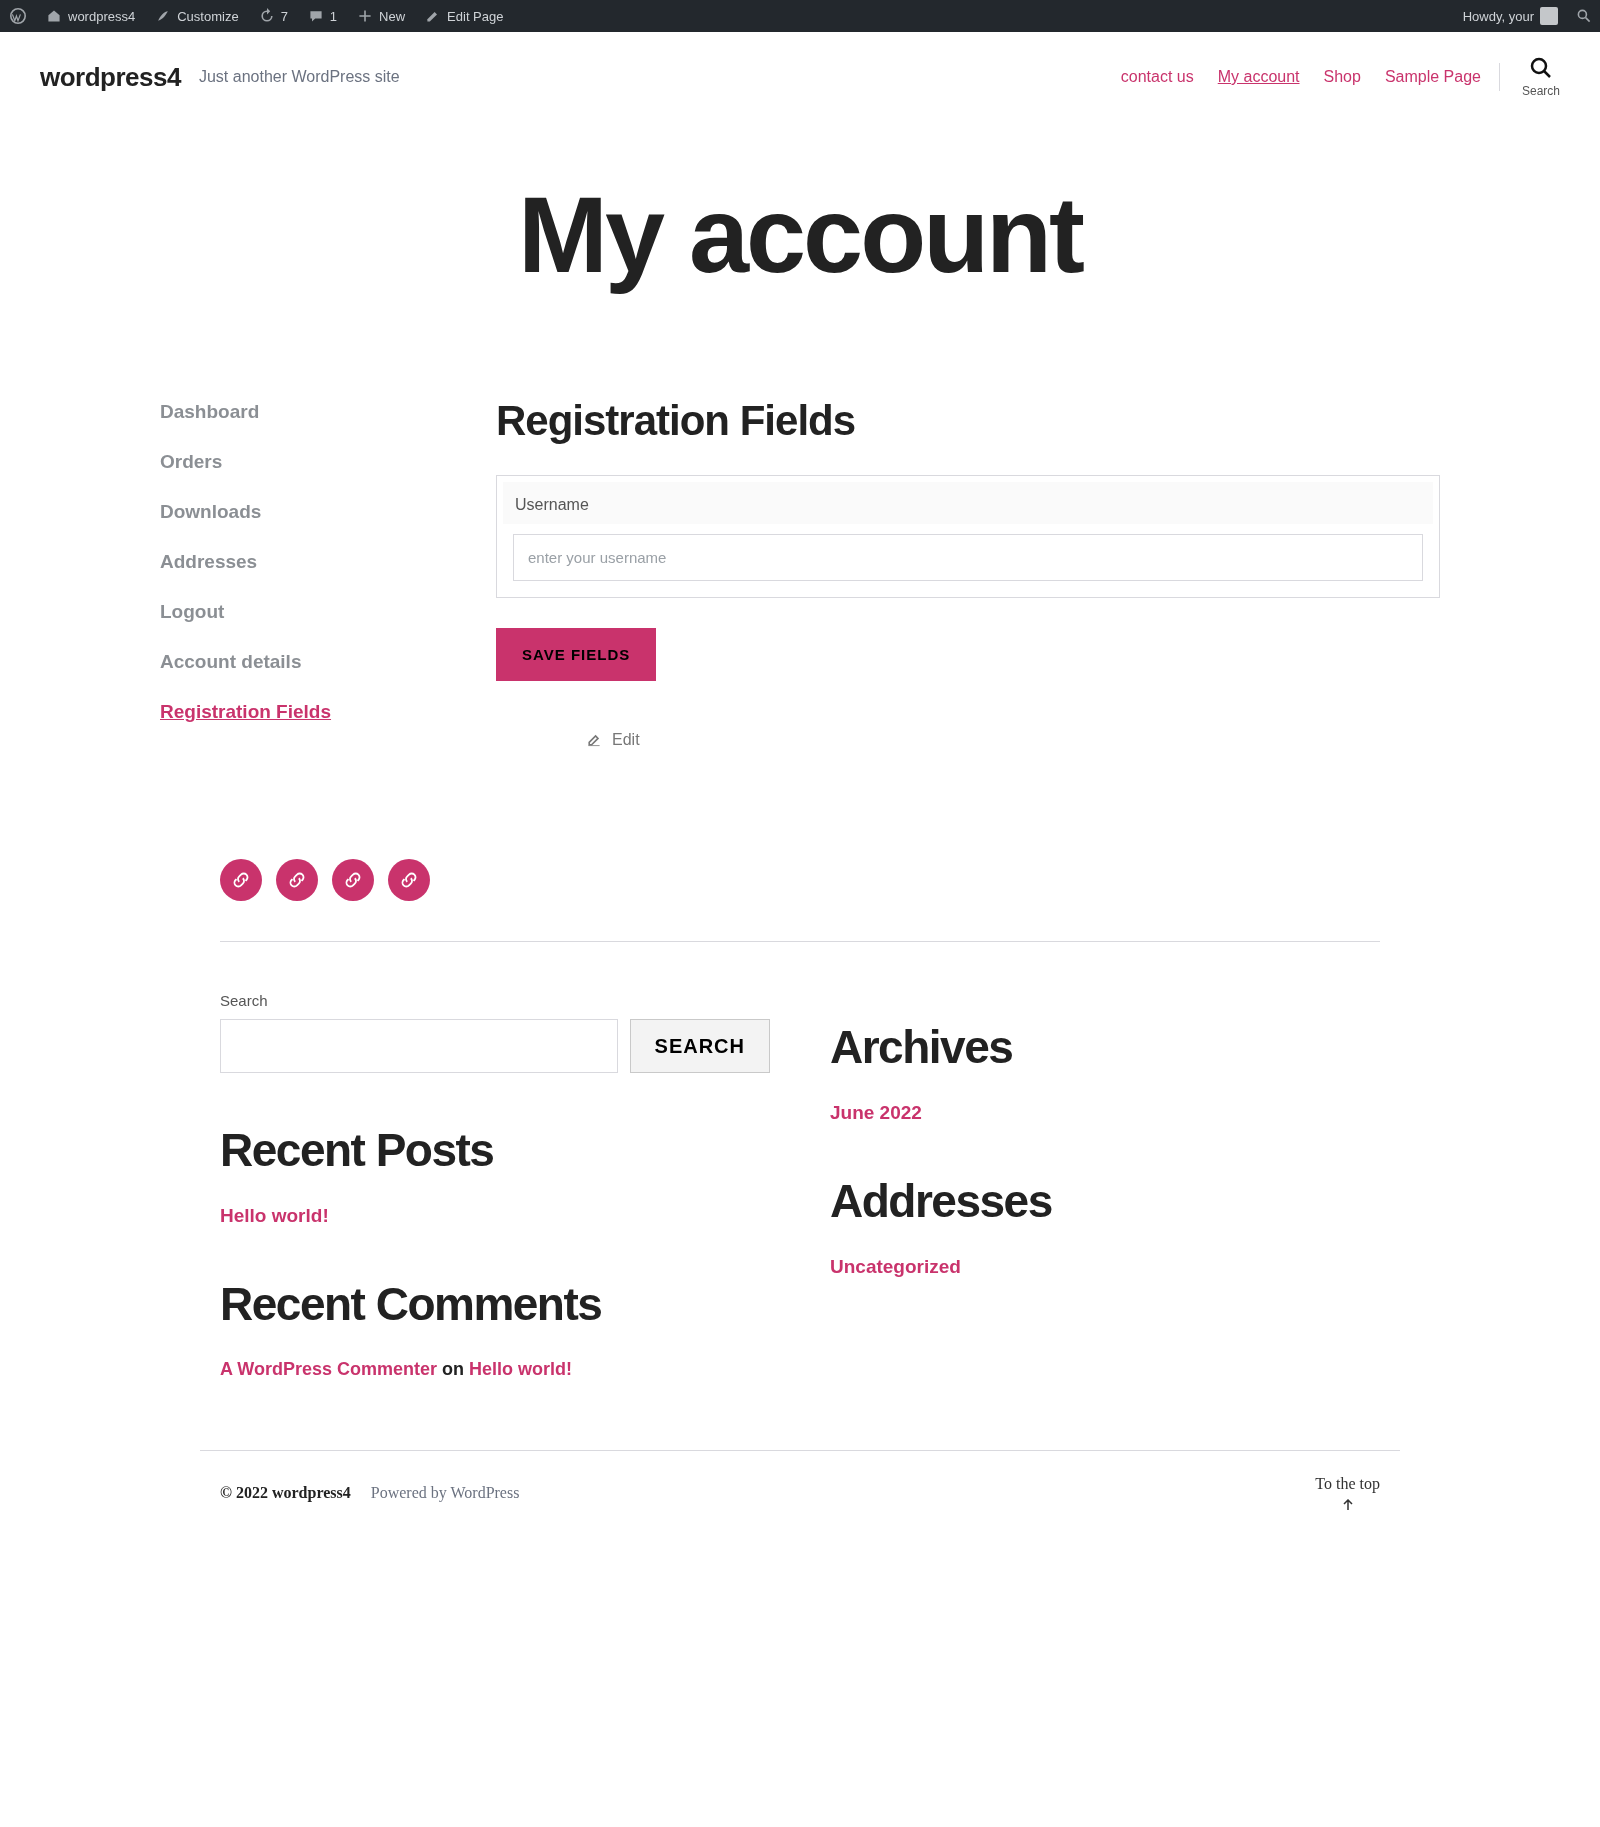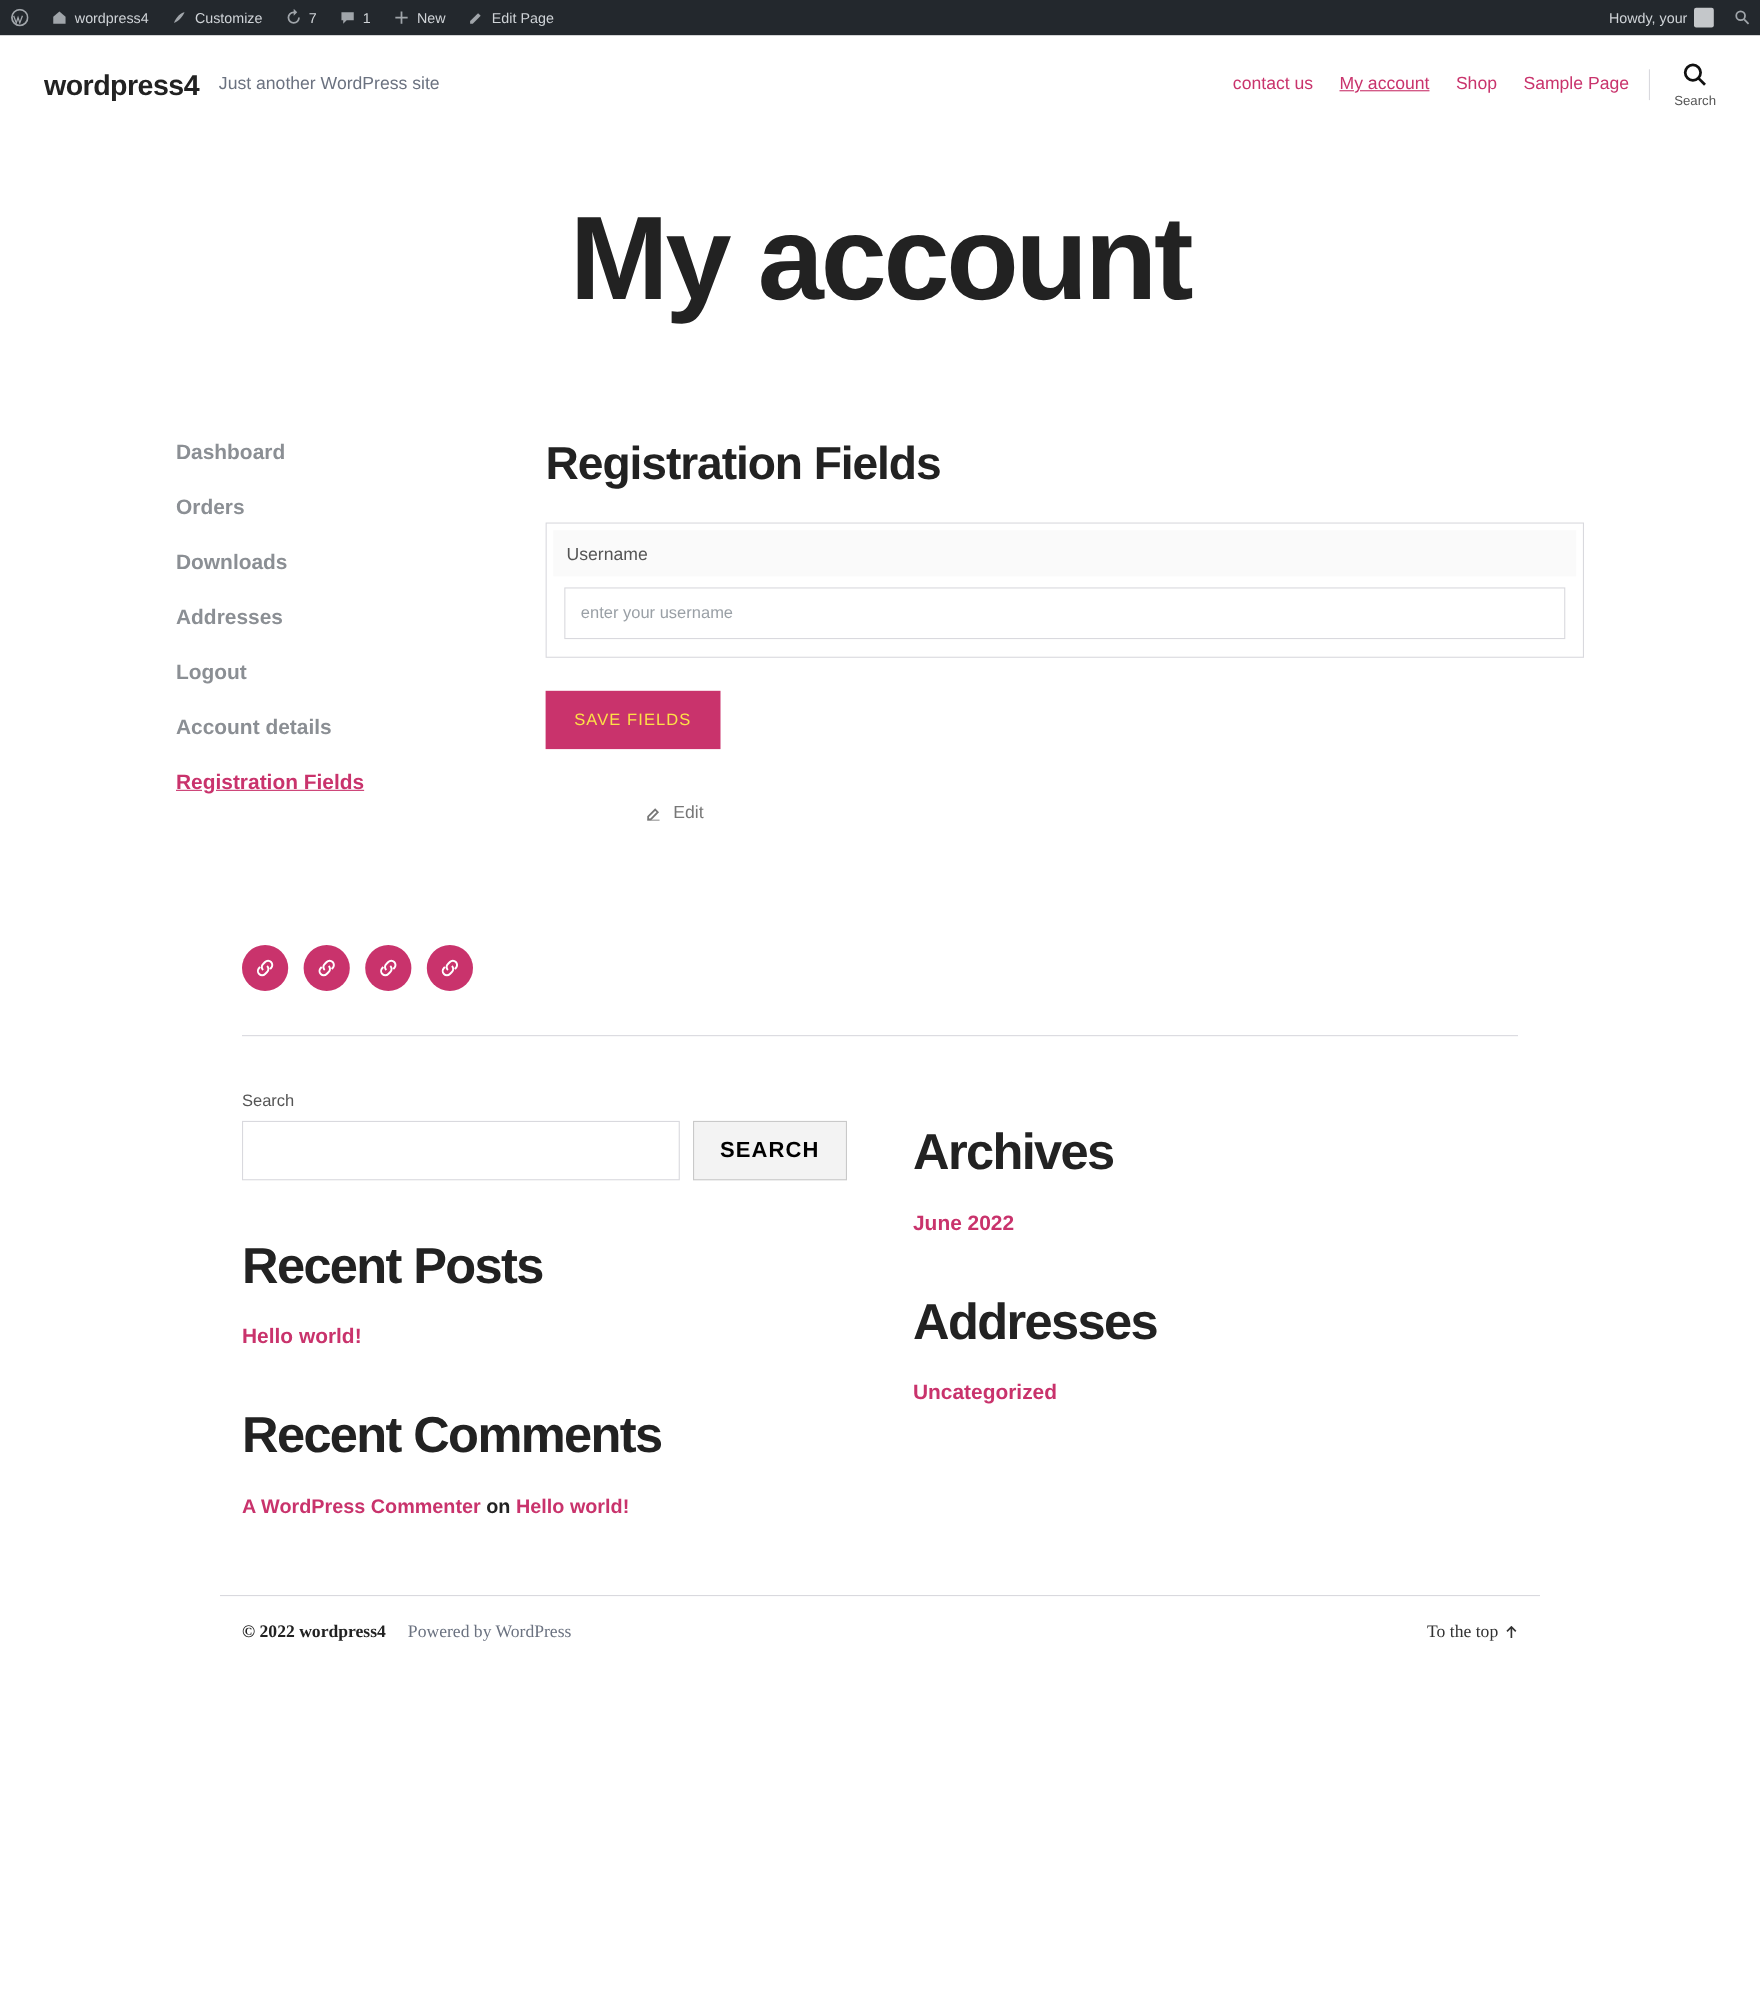--- a/index.html
+++ b/index.html
@@ -46,21 +46,21 @@
   .acct-nav li.active a{color:var(--accent);text-decoration:underline;}
   .acct-content{flex:1;}
   .section-h2{font-size:42px;font-weight:900;letter-spacing:-1px;margin:10px 0 30px;}
 
   .field-box{border:1px solid var(--border);padding:6px;}
   .field-head{background:#fafafa;padding:14px 12px 10px;font-size:16px;color:#555;}
   .field-body{padding:10px;}
   .txt-input{width:100%;padding:14px 14px;border:1px solid var(--border);font-size:15px;color:#555;}
   .txt-input::placeholder{color:#9aa0a6;}
 
-  .save-btn{margin-top:30px;background:var(--accent);color:#fde047;border:none;padding:18px 26px;font-size:15px;font-weight:400;letter-spacing:1px;cursor:pointer;}
+  .save-btn{margin-top:30px;background:var(--accent);color:#000000;border:none;padding:18px 26px;font-size:15px;font-weight:700;letter-spacing:1px;cursor:pointer;}
 
   .edit-row{display:flex;align-items:center;gap:10px;margin:50px 0 40px 90px;color:#777;font-size:16px;}
   .edit-row svg{width:16px;height:16px;fill:none;stroke:#777;stroke-width:2;}
 
   
   .divider-area{max-width:1200px;margin:40px auto 0;padding:0 20px;}
   .social-row{display:flex;gap:14px;padding:30px 0;}
   .social-row a{width:42px;height:42px;border-radius:50%;background:var(--accent);display:flex;align-items:center;justify-content:center;cursor:pointer;}
   .social-row svg{width:18px;height:18px;fill:#fff;}
   hr.big{border:none;border-top:1px solid var(--border);margin:10px 0 50px;}
@@ -74,21 +74,21 @@
   .w-h2{font-size:46px;font-weight:900;letter-spacing:-1.5px;margin:18px 0 28px;}
   .w-link{color:var(--accent);font-size:19px;font-weight:700;text-decoration:none;cursor:pointer;}
   .w-comment{color:#222;font-size:18px;font-weight:700;}
   .w-comment a{color:var(--accent);text-decoration:none;cursor:pointer;}
   .w-col{display:flex;flex-direction:column;}
 
   
   .site-footer{max-width:1200px;margin:70px auto 0;padding:24px 20px 40px;display:flex;align-items:center;font-size:16px;border-top:1px solid var(--border);font-family:Liberation Serif, serif;}
   .site-footer .copy{font-weight:800;}
   .site-footer .powered{margin-left:20px;color:var(--muted);}
-  .site-footer .to-top{margin-left:auto;color:#333;text-decoration:none;cursor:pointer;display:flex;align-items:center;gap:6px;}
+  .site-footer .to-top{margin-left:auto;color:#333;text-decoration:none;cursor:pointer;display:flex;align-items:center;gap:6px;flex-direction:column;}
   .arrow-up{width:12px;height:12px;}
 </style>
 </head>
 <body>
 
 <div class="admin-bar">
   <div class="admin-left">
     <div class="admin-item">
       <svg class="admin-ico" viewBox="0 0 20 20">
           <circle cx="10" cy="10" r="9" fill="none" stroke="#a0a5aa" stroke-width="2"></circle>

